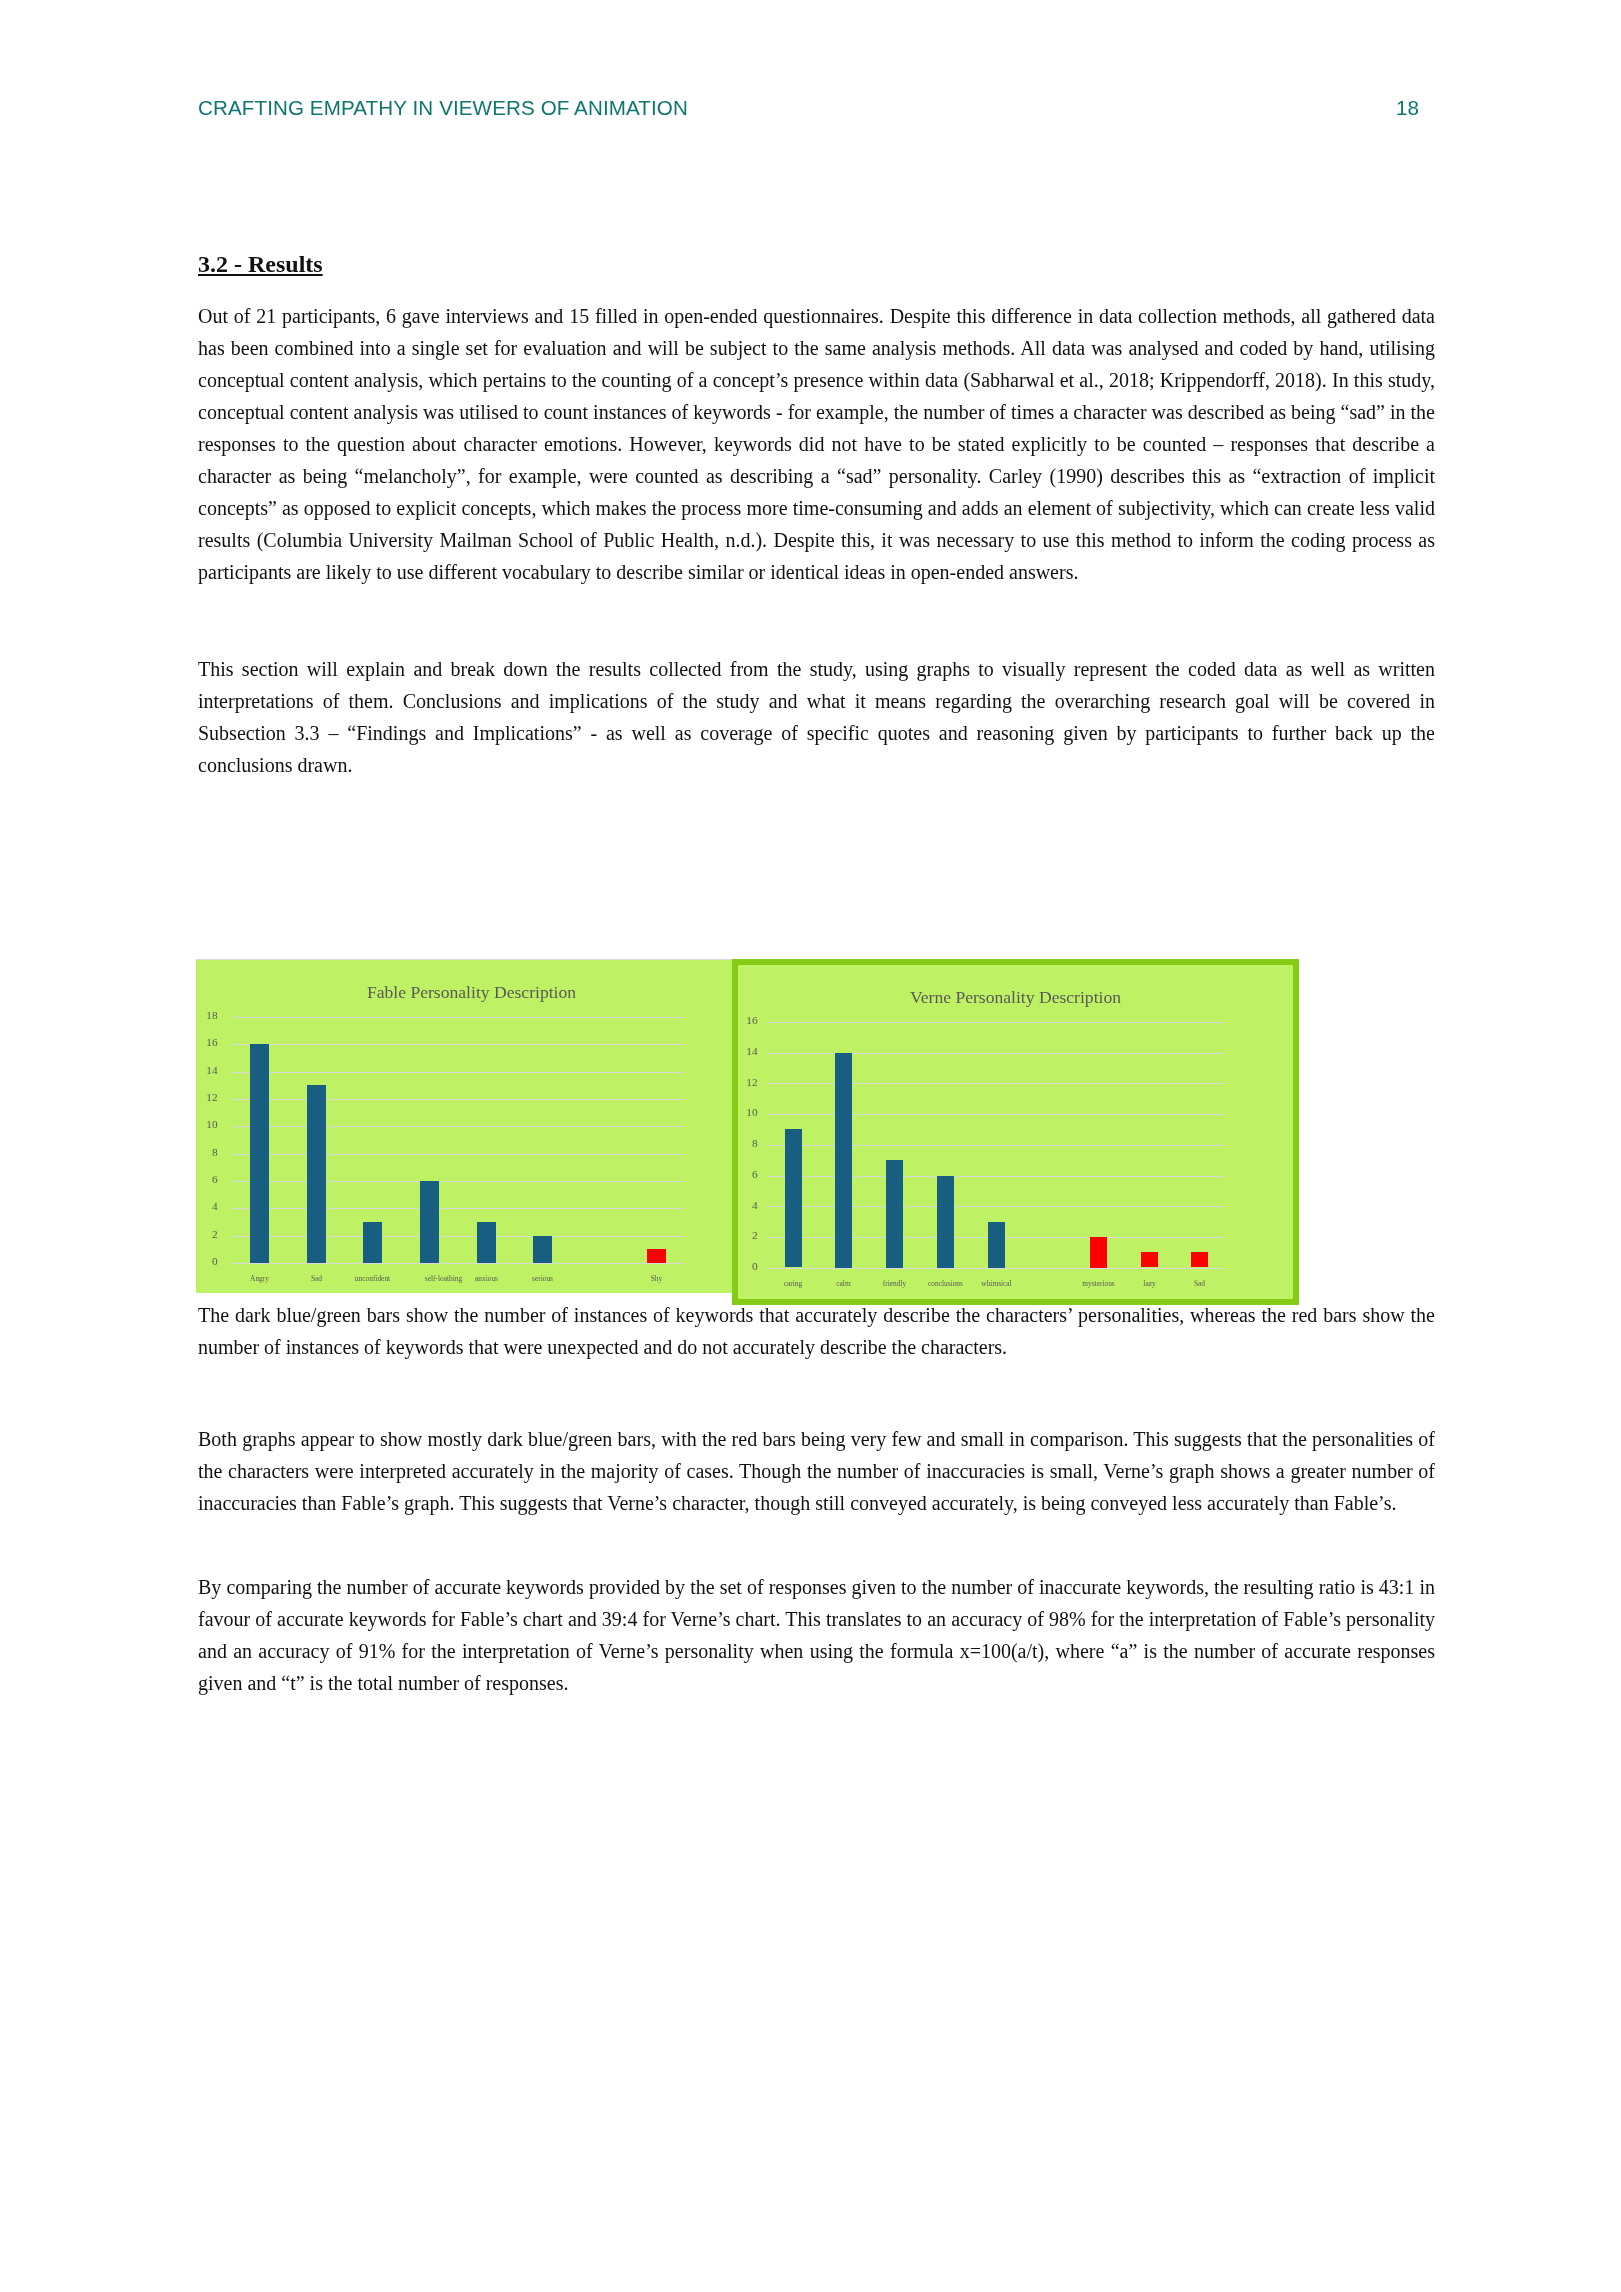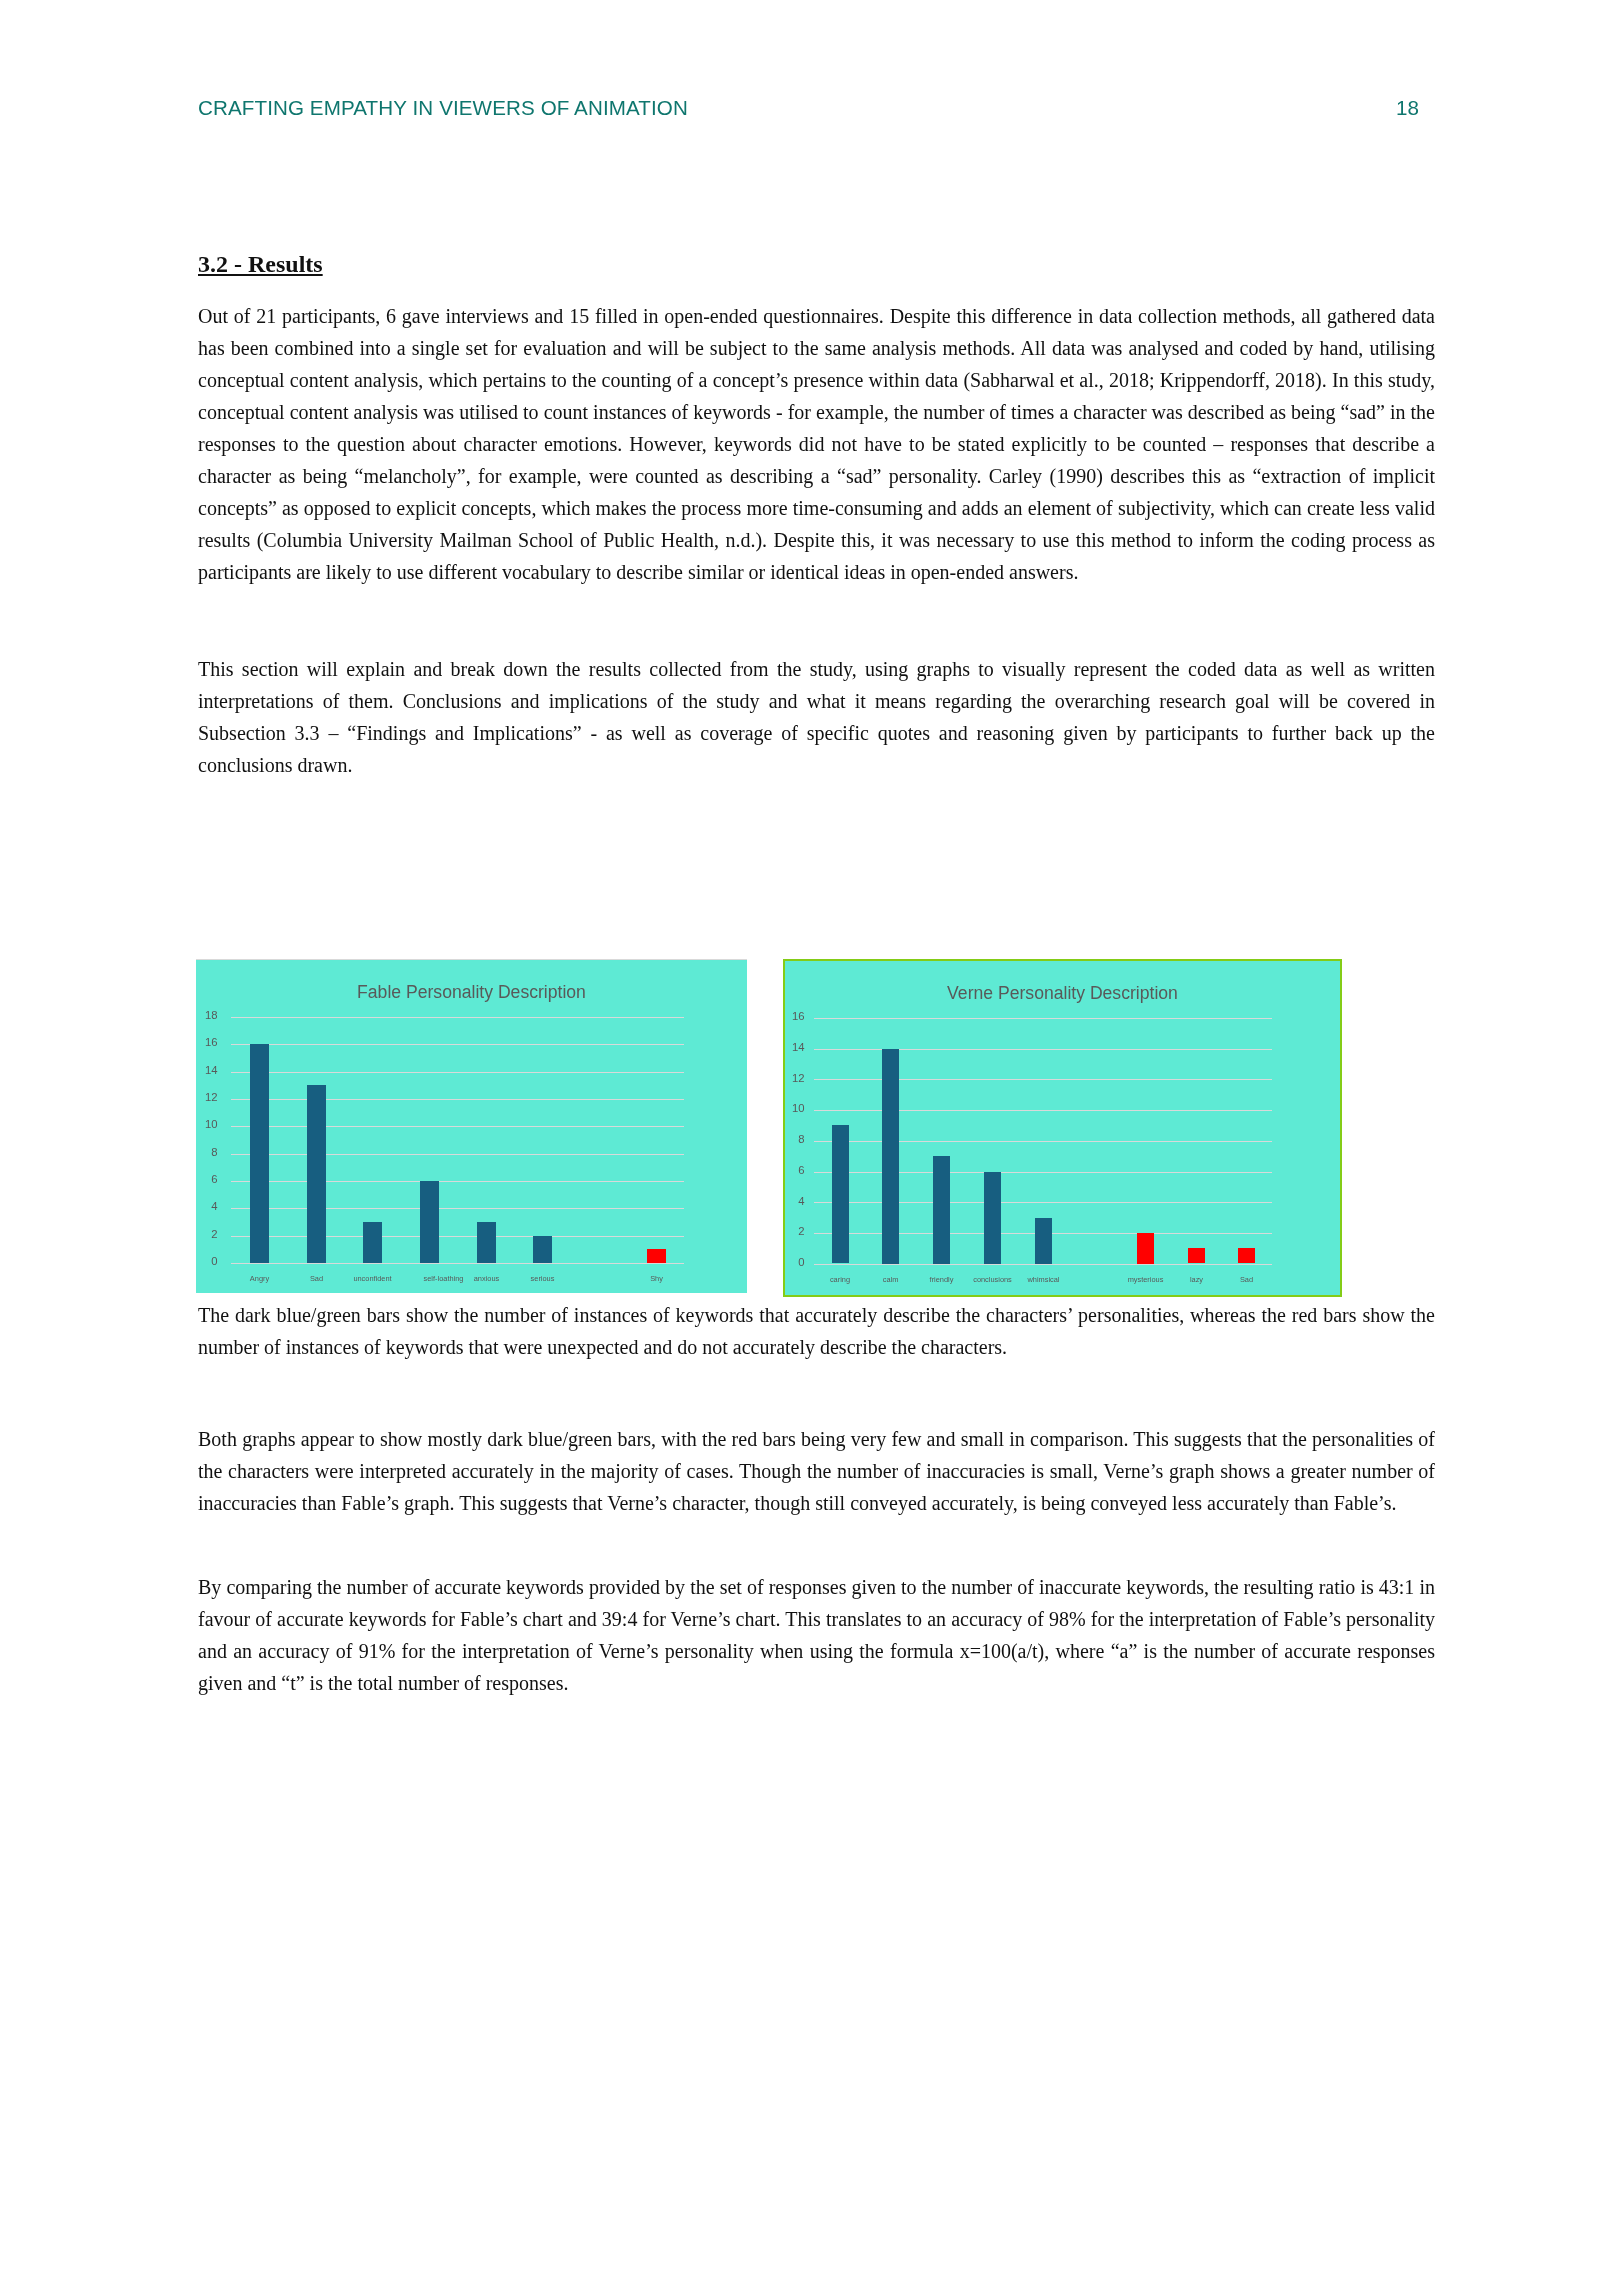--- a/index.html
+++ b/index.html
@@ -18,38 +18,38 @@
   .section-heading {
     position: absolute; left: 198px; top: 251px;
     font-family: "Liberation Serif", serif; font-size: 24px; font-weight: bold;
     text-decoration: underline; color: #111;
   }
   .para { margin: 0; }
   .bold { font-weight: bold; }
 
   
   .chart {
-    position: absolute; background: #5eead4; font-family: Liberation Sans, sans-serif;
+    position: absolute; background: #bef264; font-family: Liberation Serif, serif;
   }
   .chart .title {
     position: absolute; top: 21.6px; left: 0; right: 0; text-align: center;
     font-size: 17.6px; color: #595959;
   }
   .chart .grid {
     position: absolute; height: 1px; background: #d9d9d9;
   }
   .chart .ytick {
     position: absolute; font-size: 11.3px; color: #595959; text-align: right; width: 21.6px;
   }
   .chart .bar { position: absolute; }
   .chart .xlabel {
     position: absolute; font-size: 7.4px; color: #595959; text-align: center; width: 69px;
   }
   #fable-chart { left: 196px; top: 959px; width: 551px; height: 333px; border-top: 1px solid #d9d9d9; }
-  #verne-chart { left: 783px; top: 959px; width: 555px; height: 334px; border: 2px solid #84cc16; }
+  #verne-chart { left: 732px; top: 959px; width: 555px; height: 334px; border: 6px solid #84cc16; }
 </style>
 </head>
 <body>
 
 <div class="page">
 
   <div class="running-head">
     <span>CRAFTING EMPATHY IN VIEWERS OF ANIMATION</span>
     <span>18</span>
   </div>

